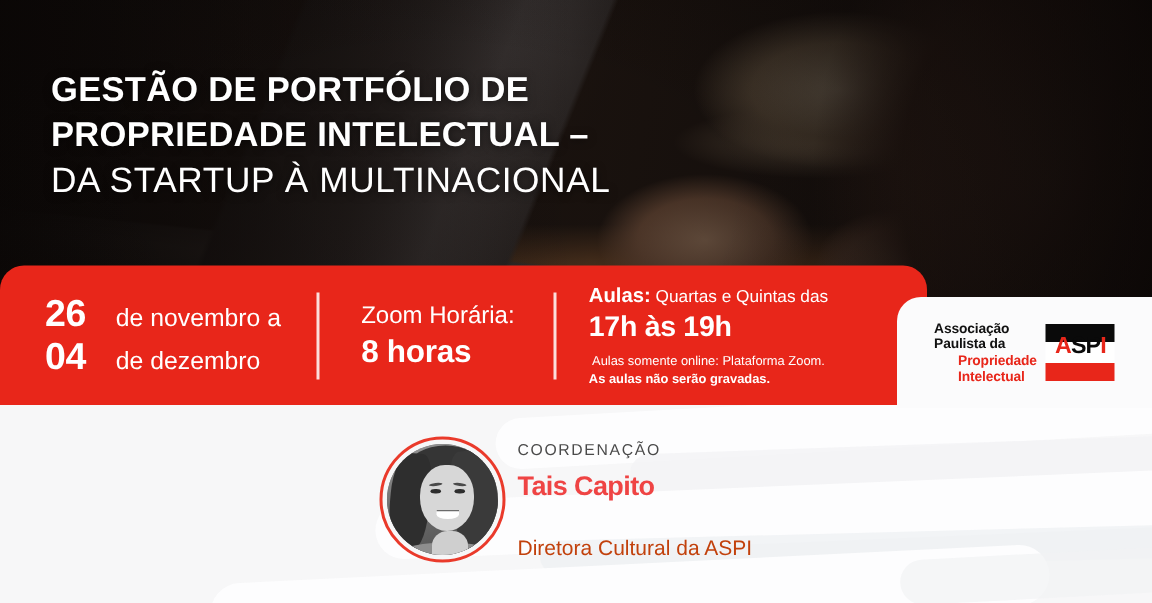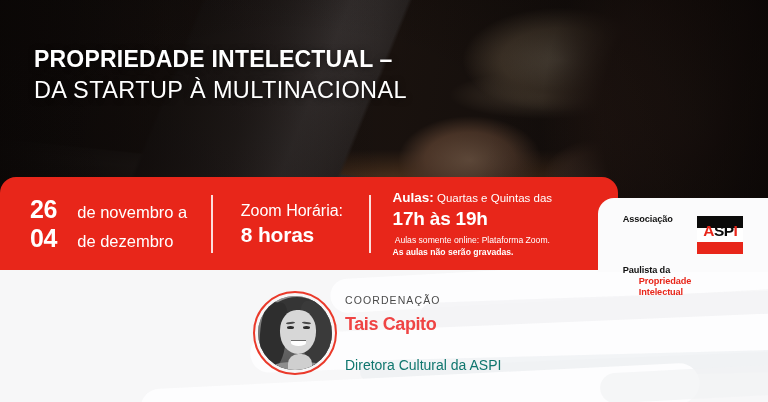--- a/index.html
+++ b/index.html
@@ -186,21 +186,21 @@
     justify-content:center;
     gap:6px;
   }
   .logo-words {
     font-size:9.2px;
     font-weight:700;
     line-height:10.6px;
     letter-spacing:-.1px;
     text-align:left;
   }
-  .lw-dark { color:#111111;margin-top:41px; }
+  .lw-dark { color:#111111; }
   .lw-red  { color:#e8261a;padding-left:16px; }
   .logo-mark {
     width:46px;
     height:38px;
     display:flex;
     flex-direction:column;
     position:relative;
   }
   .lm-top { height:12px; background:#0a0a0a; }
   .lm-mid { height:14px; background:#ffffff; position:relative; }
@@ -288,36 +288,37 @@
     font-size:18px;
     font-weight:700;
     color:#ef4444;
     line-height:30px;
     letter-spacing:-.4px;
     margin-top:1px;
   }
   .coord-role {
     font-size:14px;
     font-weight:400;
-    color:#0f766e;
+    color:#c2410c;
     line-height:20px;
     margin-top:16px;
   }
 </style>
 </head>
 <body>
 
 <div class="banner">
 
   <div class="hero">
     <div class="hero-photo"></div>
     <div class="hero-vignette"></div>
   </div>
 
   <div class="title-block">
+    <div class="title-line t1">GESTÃO DE PORTFÓLIO DE</div>
     <div class="title-line t2">PROPRIEDADE INTELECTUAL –</div>
     <div class="title-line t3">DA STARTUP À MULTINACIONAL</div>
   </div>
 
   <div class="redbar">
 
     <div class="seg seg-dates">
       <div class="date-row">
         <span class="date-num">26</span>
         <span class="date-txt">de novembro a</span>

